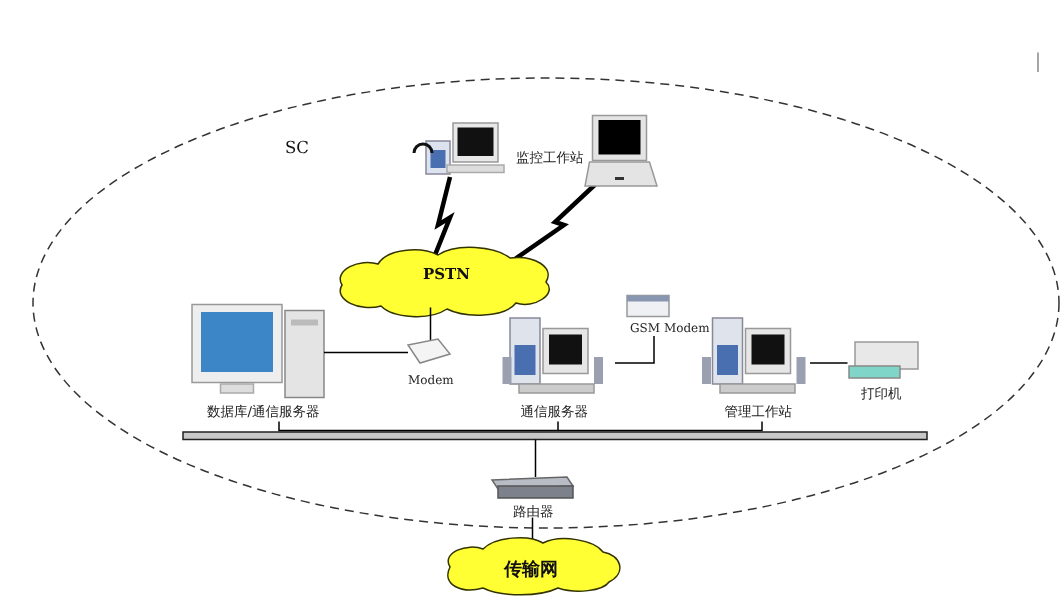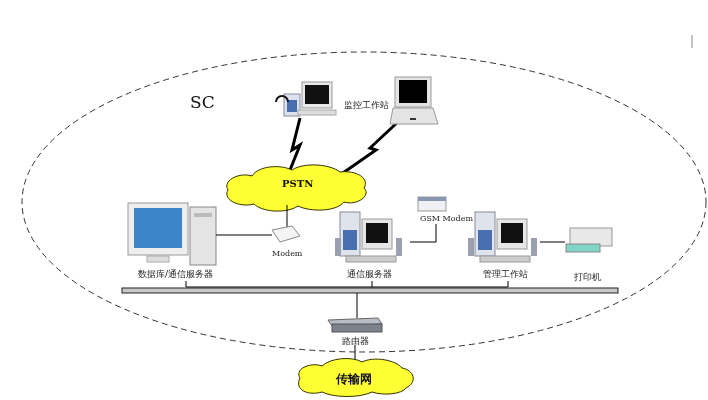--- a/index.html
+++ b/index.html
@@ -1,20 +1,20 @@
 <!DOCTYPE html>
 <html><head>
 <meta charset="utf-8">
 <style>
   html,body{margin:0;padding:0;background:#ffffff;}
   body{width:708px;height:400px;position:relative;overflow:hidden;font-family:"DejaVu Sans",sans-serif;}
   svg{position:absolute;left:0;top:0;}
   .lbl{position:absolute;font-size:9px;color:#222;white-space:nowrap;font-family:"DejaVu Sans",sans-serif;}
   .lbl-serif{font-family:"DejaVu Serif",serif;}
-  .sc{position:absolute;left:190px;top:92px;font-size:17px;font-family:"DejaVu Serif",serif;color:#111;}
+  .sc{position:absolute;left:190px;top:92px;font-size:11px;font-family:"DejaVu Serif",serif;color:#111;}
   .cloud-text{position:absolute;font-weight:bold;font-size:10px;color:#111;font-family:"DejaVu Serif",serif;}
 </style>
 </head>
 <body>
 
 <svg width="708" height="400" viewBox="0 0 708 400">
 
   <ellipse cx="364" cy="202" rx="342" ry="150" fill="none" stroke="#333" stroke-width="1" stroke-dasharray="6,4"></ellipse>
 
   <polyline points="300,118 292,150 300,145 286,180" fill="none" stroke="#000" stroke-width="3"></polyline>
@@ -108,14 +108,14 @@
 <div class="sc">SC</div>
 <div class="cloud-text" style="left:282px;top:178px;">PSTN</div>
 <div class="cloud-text" style="left:336px;top:371px;font-size:12px;font-family:'DejaVu Sans',sans-serif;">传输网</div>
 
 <div class="lbl" style="left:344px;top:99px;">监控工作站</div>
 <div class="lbl" style="left:138px;top:268px;">数据库/通信服务器</div>
 <div class="lbl lbl-serif" style="left:272px;top:249px;font-size:8px;">Modem</div>
 <div class="lbl lbl-serif" style="left:420px;top:214px;font-size:8px;">GSM Modem</div>
 <div class="lbl" style="left:347px;top:268px;">通信服务器</div>
 <div class="lbl" style="left:483px;top:268px;">管理工作站</div>
-<div class="lbl" style="left:574px;top:271px;">打印机</div>
+<div class="lbl" style="left:574px;top:256px;">打印机</div>
 <div class="lbl" style="left:342px;top:335px;">路由器</div>
 
 </body></html>

